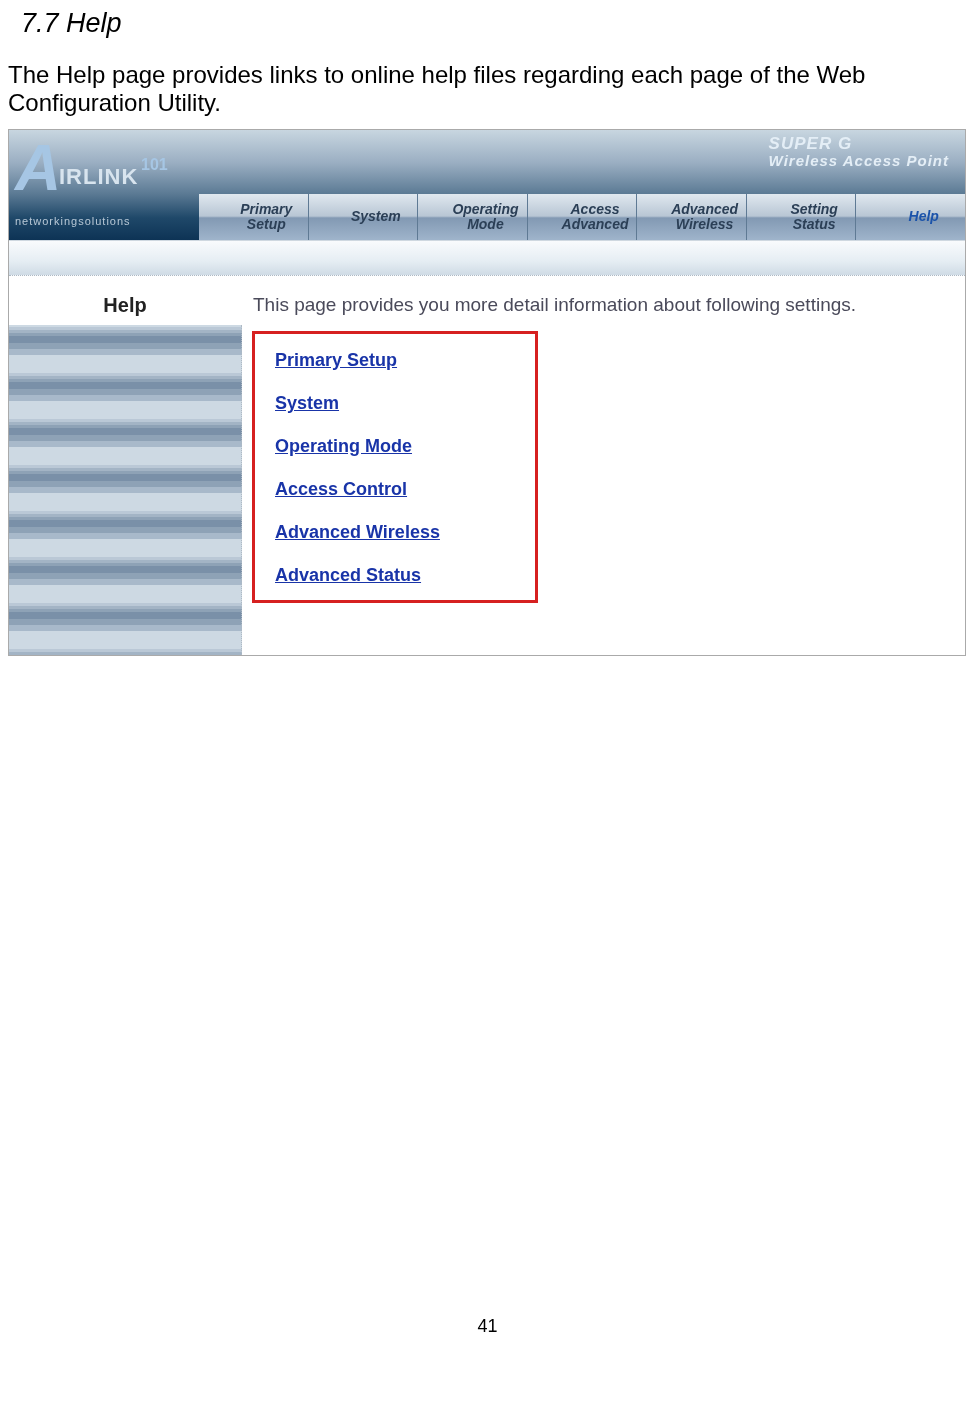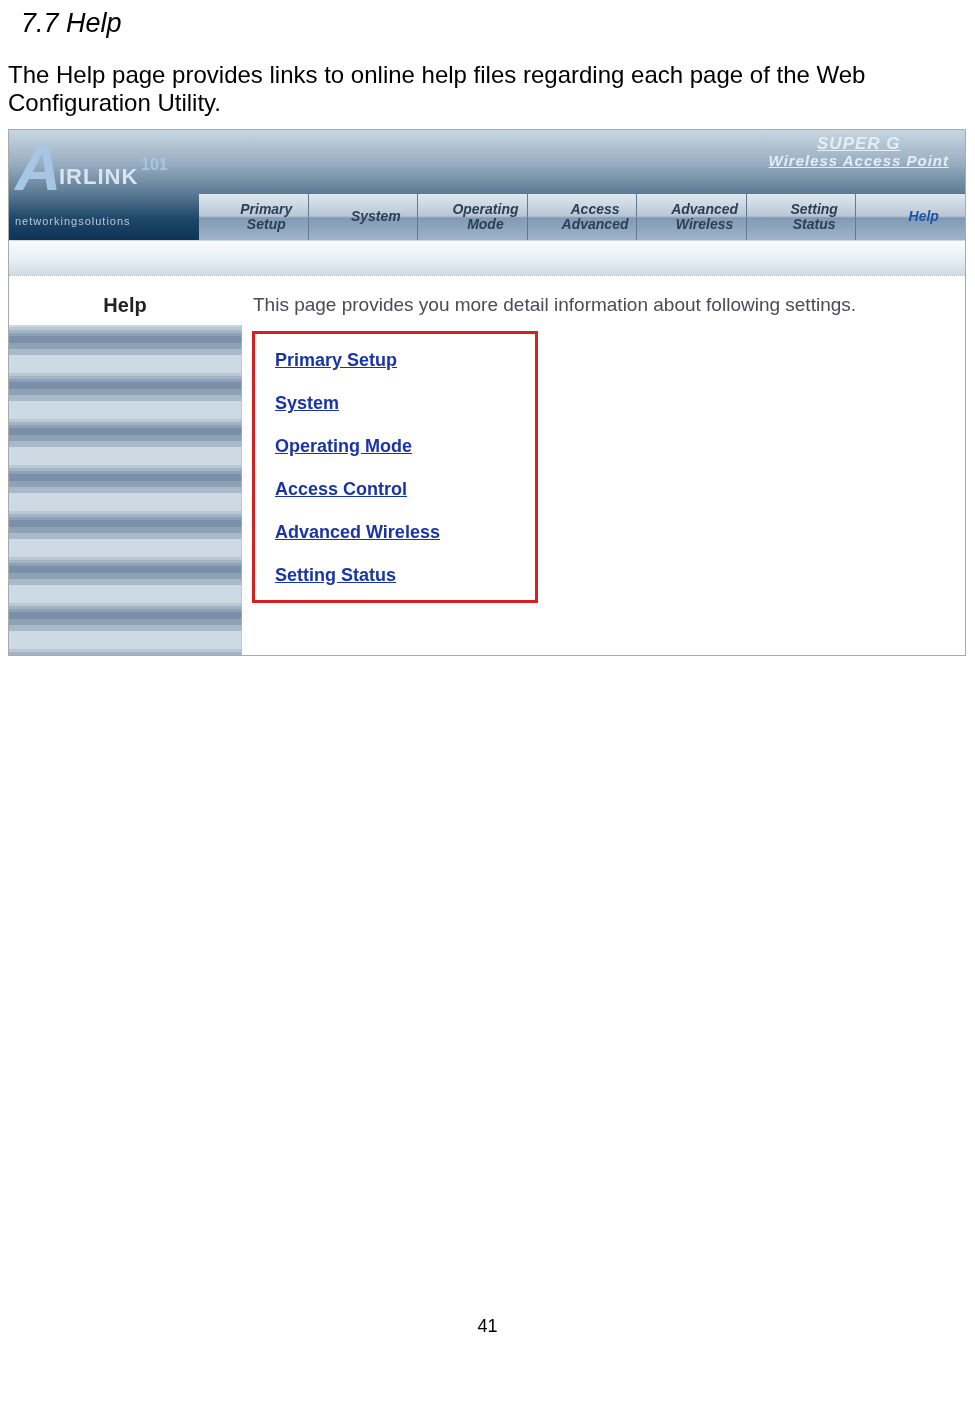--- a/index.html
+++ b/index.html
@@ -74,23 +74,22 @@
       left: 6px;
       top: 85px;
       font-size: 11px;
       color: #b8c8d6;
       letter-spacing: 1px;
     }
     .product-badge {
       position: absolute;
       right: 16px;
       top: 4px;
-      text-align: center;
+      text-align: left;
       color: #e4eef6;
-      text-decoration: underline;
     }
     .product-badge .line1 {
       font-size: 17px;
       font-weight: bold;
       font-style: italic;
       letter-spacing: 1px;
     }
     .product-badge .line2 {
       font-size: 15px;
       font-weight: bold;
@@ -253,20 +252,20 @@
 
     <div class="lower-row">
       <div class="side-stripes"></div>
       <div class="links-area">
         <div class="links-box">
           <a class="help-link">Primary Setup</a>
           <a class="help-link">System</a>
           <a class="help-link">Operating Mode</a>
           <a class="help-link">Access Control</a>
           <a class="help-link">Advanced Wireless</a>
-          <a class="help-link">Setting Status</a>
+          <a class="help-link">Advanced Status</a>
         </div>
       </div>
     </div>
   </div>
 </div>
 
 <div class="page-number">41</div>
 
 </body></html>

